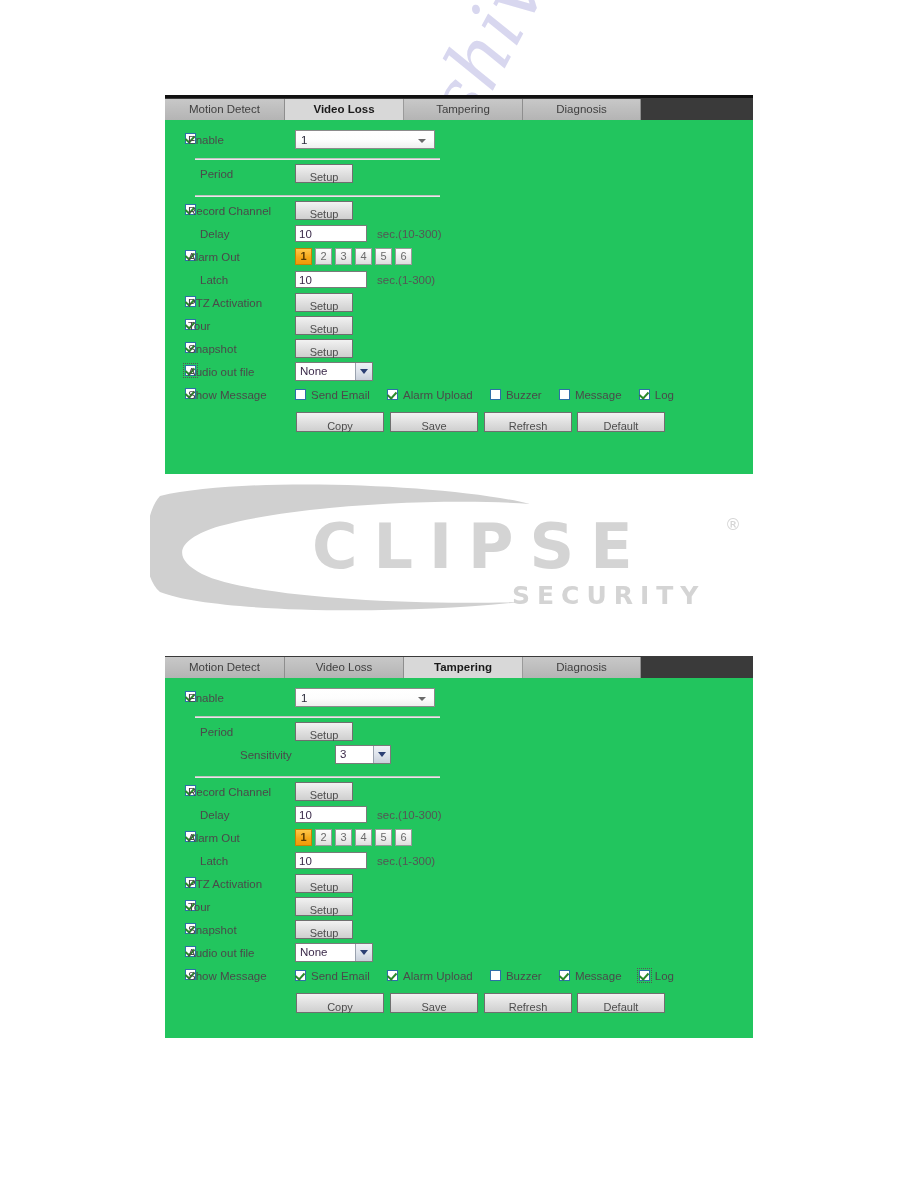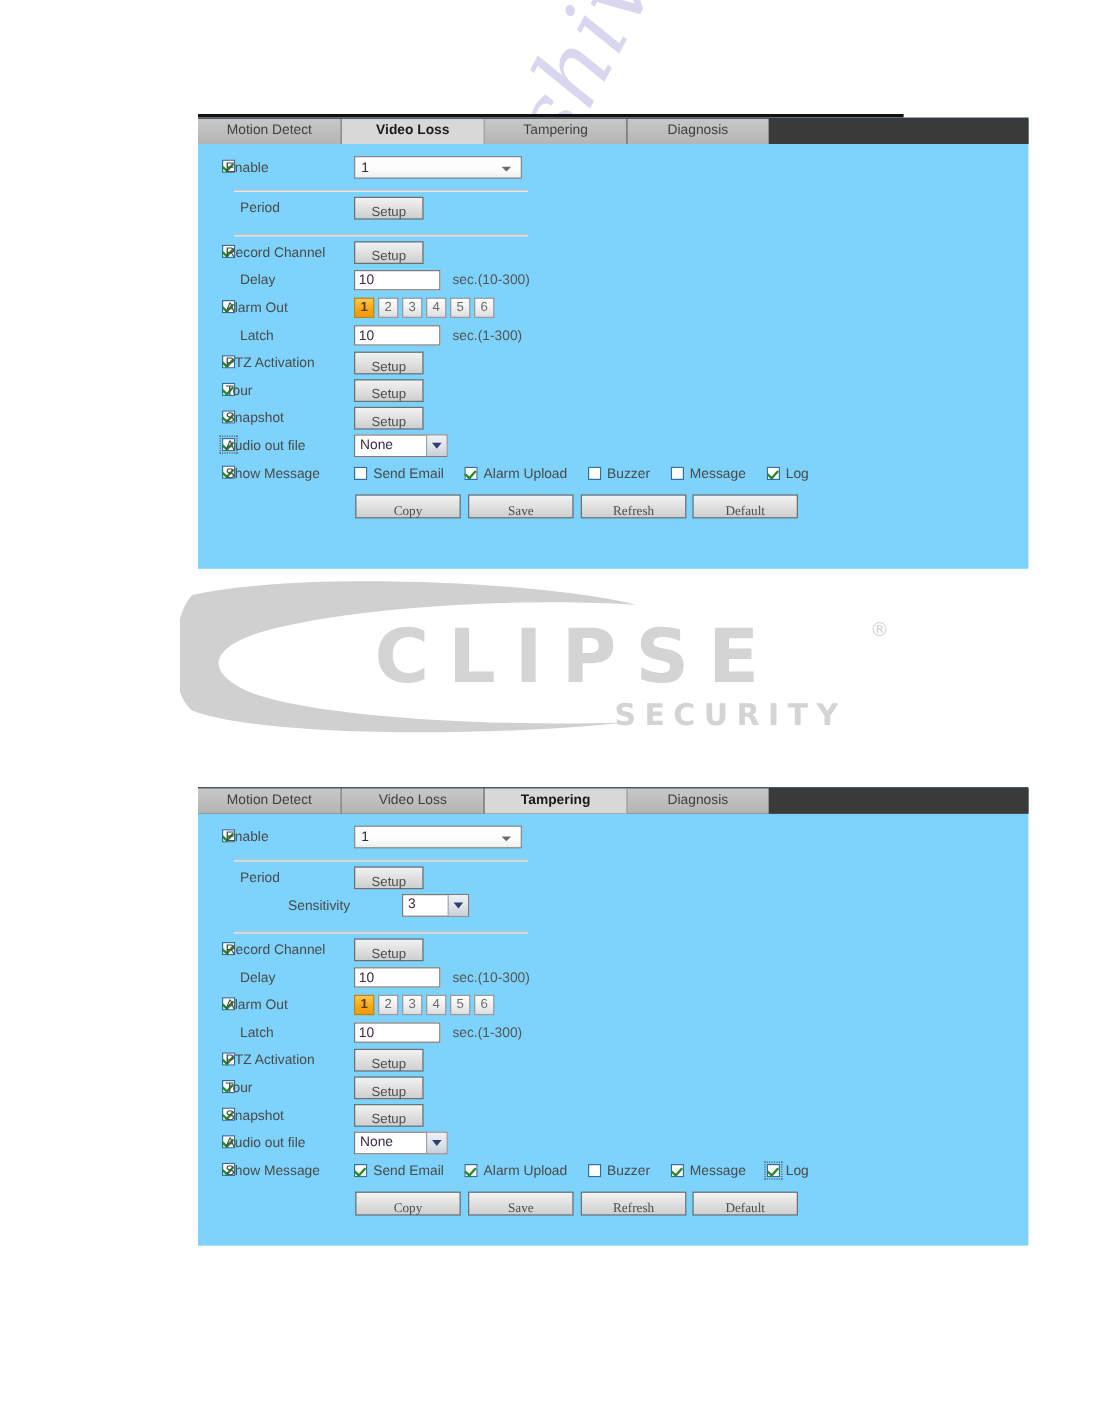--- a/index.html
+++ b/index.html
@@ -49,22 +49,22 @@
     left: 165px;
     top: 95px;
     width: 588px;
     height: 3px;
     background: #111111;
   }
 
   
   .panel {
     position: absolute;
-    width: 692px;
-    background: #7dd3fc;
+    width: 588px;
+    background: #22c55e;
     box-sizing: border-box;
   }
   #panel-video-loss { left: 165px; top: 98px; height: 376px; }
   #panel-tampering  { left: 165px; top: 656px; height: 382px; }
 
   
   .tabbar {
     position: relative;
     height: 22px;
     background: #3a3a3a;
@@ -164,21 +164,21 @@
     font-size: 11px;
     color: #4d4d4d;
     background: linear-gradient(to bottom, #f2f2f2 0%, #e2e2e2 45%, #cfcfcf 100%);
     border: 1px solid #6f6f6f;
     box-sizing: border-box;
     text-align: center;
     cursor: pointer;
     padding: 4px;
   }
   .btn-setup { width: 58px; height: 19px; line-height: 17px; }
-  .btn-action { width: 88px; height: 20px; line-height: 18px; font-family: Liberation Serif, serif; }
+  .btn-action { width: 88px; height: 20px; line-height: 18px; }
 
   .txtinput {
     width: 72px;
     height: 17px;
     line-height: 15px;
     box-sizing: border-box;
     border: 1px solid #7a7a7a;
     background: #ffffff;
     font-family: "Liberation Sans", sans-serif;
     font-size: 11.5px;

